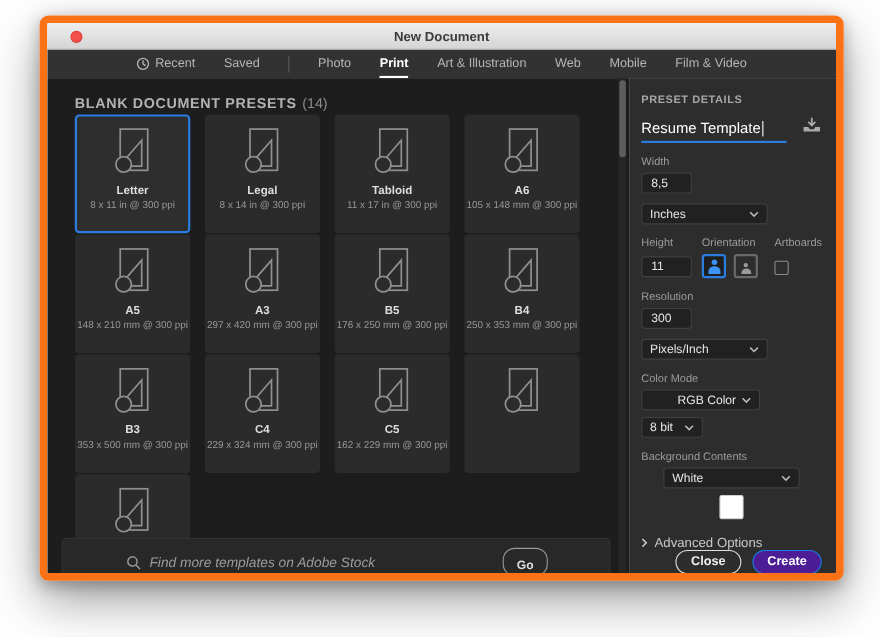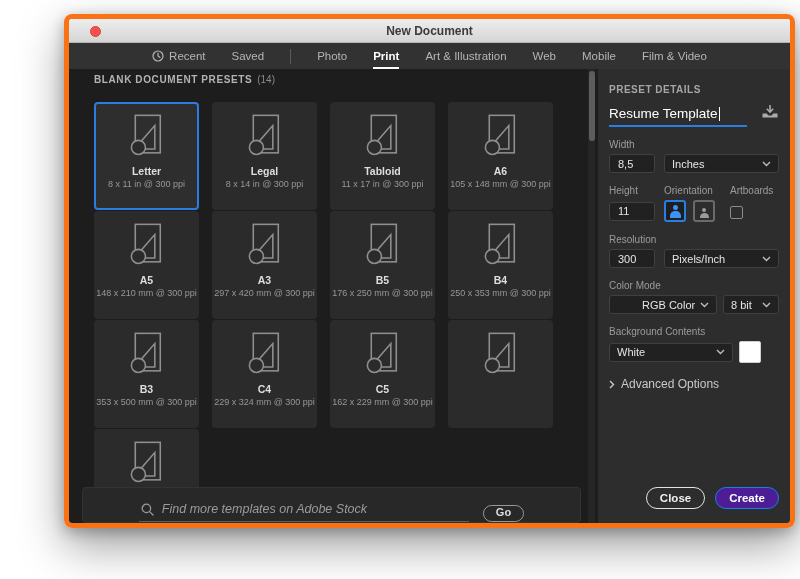--- a/index.html
+++ b/index.html
@@ -4,22 +4,22 @@
 <style>
   * { margin:0; padding:0; box-sizing:border-box; }
   html,body { width:800px; height:579px; background:#ffffff; font-family:"Liberation Sans", sans-serif; }
   .stage { position:relative; width:800px; height:579px; overflow:hidden; }
 
   
   .window {
     position:absolute; left:36px; top:14px; width:731px; height:514px;
     border-radius:8px; overflow:hidden;
     box-shadow:0 18px 45px rgba(0,0,0,.38), 0 4px 14px rgba(0,0,0,.25);
-    border:5px solid #f97316;
-    display:flex; flex-direction:column;margin-left:28px;
+    border:7px solid #f97316;
+    display:flex; flex-direction:column;
   }
   .titlebar {
     height:24px; flex:0 0 24px;
     background:linear-gradient(#eeeeee,#d5d5d5);
     border-bottom:1px solid #b4b4b4;
     position:relative; display:flex; align-items:center; justify-content:center;
   }
   .traffic-close {
     position:absolute; left:21px; top:7px; width:11px; height:11px; border-radius:50%;
     background:#f5514c; border:1px solid #dd3f39;
@@ -34,21 +34,21 @@
   .tab { position:relative; font-size:11.5px; color:#b5b5b5; display:flex; align-items:center; gap:5px; cursor:default; padding:4px 0; }
   .tab.active { color:#ffffff; font-weight:bold; }
   .tab.active::after { content:""; position:absolute; left:50%; transform:translateX(-50%); bottom:-3px; width:26px; height:2px; background:#ffffff; }
   .tab-divider { width:1px; height:15px; background:#5a5a5a; }
 
   
   .content { flex:1; display:flex; min-height:0; }
 
   
   .left-panel { position:relative; width:529px; flex:0 0 529px; background:#1d1d1d; overflow:hidden; }
-  .presets-header { position:absolute; left:25px; top:5px; font-size:10px; font-weight:bold; letter-spacing:.6px; color:#b3b3b3; }
+  .presets-header { position:absolute; left:25px; top:15px; font-size:13px; font-weight:bold; letter-spacing:.6px; color:#b3b3b3; }
   .presets-header .count { color:#8b8b8b; font-weight:normal; margin-left:5px; letter-spacing:0; }
   .preset-grid {
     position:absolute; left:25px; top:33px;
     display:grid; grid-template-columns:repeat(4,105px); grid-auto-rows:96px; gap:13px;
   }
   .preset-card {
     width:105px; height:108px; background:#2b2b2b; border-radius:4px;
     display:flex; flex-direction:column; align-items:center;
     border:2px solid transparent; cursor:pointer;
   }
@@ -63,36 +63,36 @@
 
   
   .stock-search {
     position:absolute; left:13px; right:17px; top:418px; height:36px;
     background:#282828; border:1px solid #333333; border-radius:4px;
     display:flex; align-items:flex-end; justify-content:center;
   }
   .search-line { display:flex; align-items:center; gap:8px; border-bottom:1px solid #5c5c5c; padding:0 6px 5px 2px; min-width:330px; }
   .search-placeholder { font-size:12.5px; font-style:italic; color:#9b9b9b; }
   .go-button {
-    margin-left:14px; padding:0 12px 3px; border:1.5px solid #989898; border-radius:11px;
+    margin-left:14px; padding:9px 12px 3px; border:1.5px solid #989898; border-radius:11px;
     background:transparent; color:#dddddd; font-size:11px; font-weight:bold; cursor:pointer;
     font-family:"Liberation Sans", sans-serif;
   }
 
   
   .right-panel { flex:1; background:#2d2d2d; display:flex; flex-direction:column; padding:15px 21px 14px 11px; }
   .panel-header { font-size:10px; font-weight:bold; letter-spacing:.5px; color:#a6a6a6; }
   .name-row { display:flex; align-items:flex-end; margin-top:9px;text-align:center; }
   .doc-name { flex:1; border-bottom:2px solid #2a7de1; padding-bottom:4px; display:flex; align-items:center; }
   .doc-name .text { font-size:13.5px; color:#ffffff; }
   .caret { display:inline-block; width:1px; height:14px; background:#ffffff; margin-left:1px; }
   .save-preset { margin-left:14px; padding-bottom:4px; cursor:pointer; }
 
   .field-label { font-size:10px; color:#9c9c9c; margin-top:12px; }
-  .field-row { display:flex; gap:9px; margin-top:4px; }
+  .field-row { display:flex; gap:9px; margin-top:4px;flex-direction:column; }
   .tfield {
     height:19px; background:#212121; border:1px solid #404040; border-radius:3px;
     color:#e5e5e5; font-size:11px; display:flex; align-items:center; padding:0 8px;
   }
   .tfield.w46 { width:46px; }
   .dropdown {
     height:19px; background:#212121; border:1px solid #404040; border-radius:3px;
     color:#e5e5e5; font-size:11px; display:flex; align-items:center; padding:0 7px;
     justify-content:space-between; cursor:pointer;
   }

